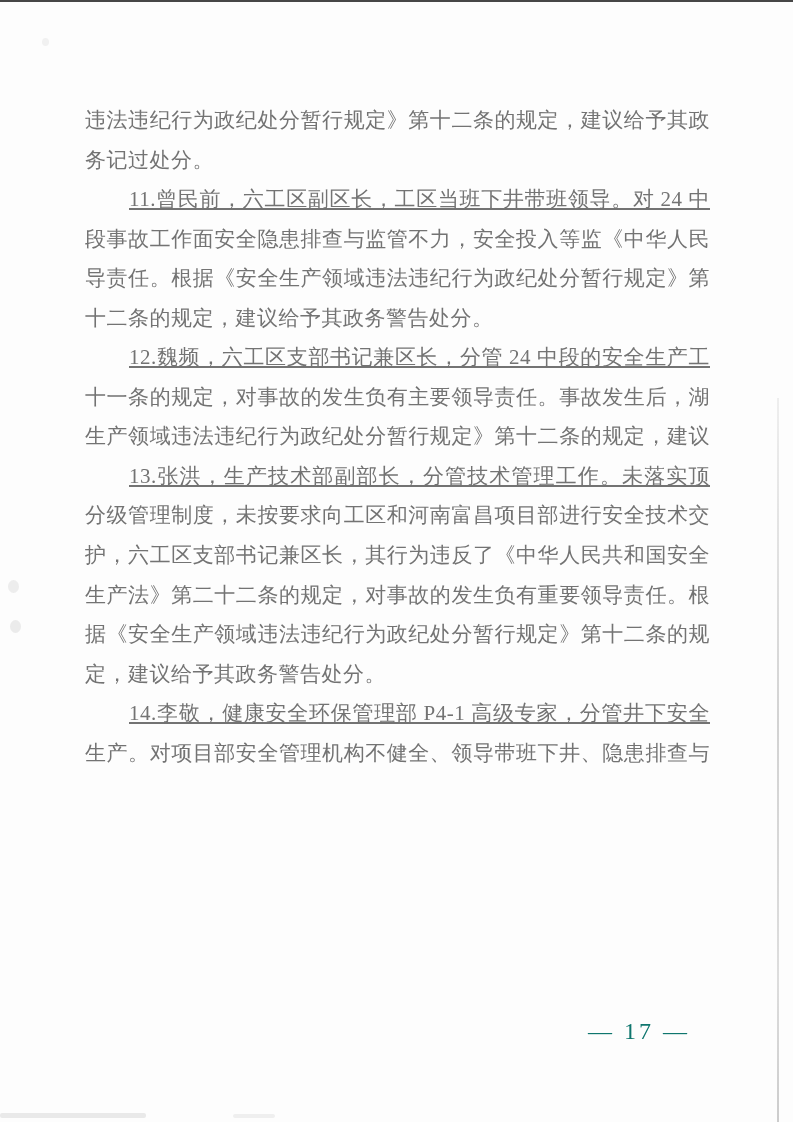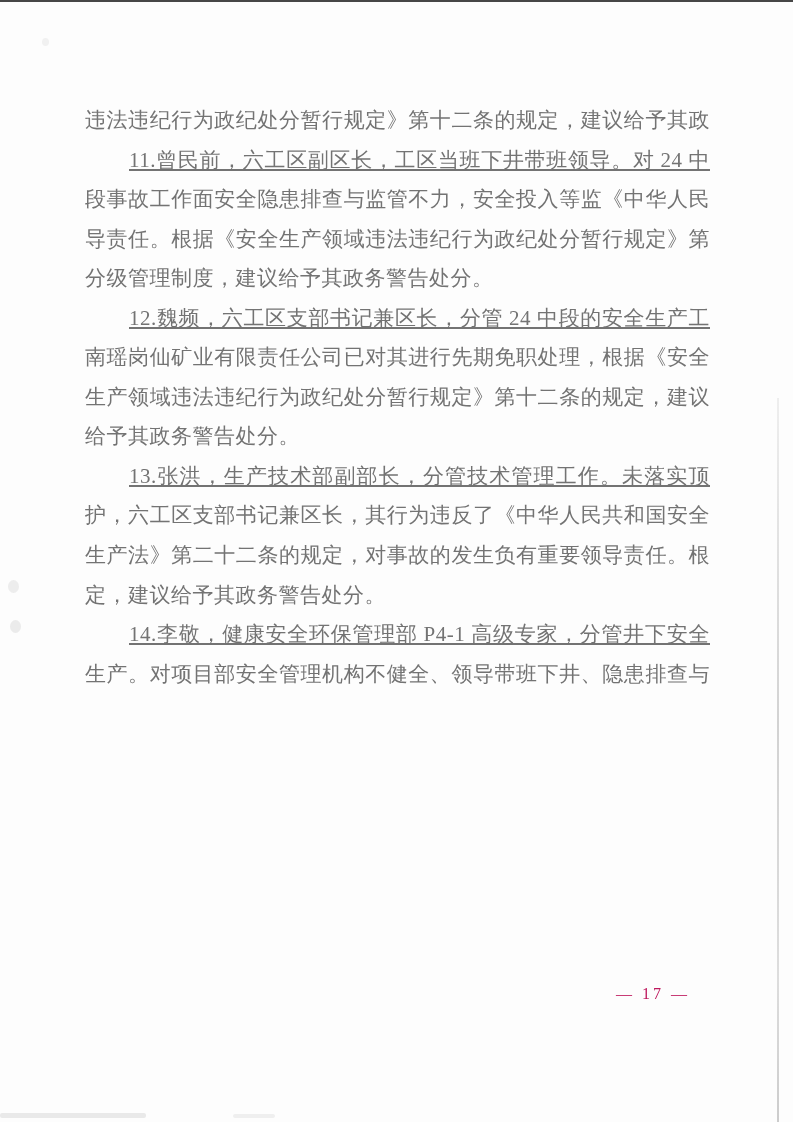--- a/index.html
+++ b/index.html
@@ -54,48 +54,50 @@
     text-align-last: justify;
     overflow: hidden;
     letter-spacing: 0.5px;
   }
   .line.indent { text-indent: 44px; text-decoration: underline; }
   .line.para-end { text-align-last: left; }
 
   
   .page-number {
     position: absolute;
-    top: 985px;
+    top: 1018px;
     right: 103px;
-    font-size: 16px;
-    color: #be185d;
+    font-size: 24px;
+    color: #0f766e;
     letter-spacing: 3px;
     white-space: nowrap;
   }
 </style>
 </head>
 <body>
 
 <div class="page">
 
   <div class="top-edge"></div>
 
   <div class="doc-body">
       <div class="line">违法违纪行为政纪处分暂行规定》第十二条的规定，建议给予其政</div>
+      <div class="line para-end">务记过处分。</div>
       <div class="line indent">11.曾民前，六工区副区长，工区当班下井带班领导。对 24 中</div>
       <div class="line">段事故工作面安全隐患排查与监管不力，安全投入等监《中华人民</div>
       <div class="line">导责任。根据《安全生产领域违法违纪行为政纪处分暂行规定》第</div>
-      <div class="line para-end">分级管理制度，建议给予其政务警告处分。</div>
+      <div class="line para-end">十二条的规定，建议给予其政务警告处分。</div>
       <div class="line indent">12.魏频，六工区支部书记兼区长，分管 24 中段的安全生产工</div>
-      <div class="line">南瑶岗仙矿业有限责任公司已对其进行先期免职处理，根据《安全</div>
+      <div class="line">十一条的规定，对事故的发生负有主要领导责任。事故发生后，湖</div>
       <div class="line">生产领域违法违纪行为政纪处分暂行规定》第十二条的规定，建议</div>
-      <div class="line para-end">给予其政务警告处分。</div>
       <div class="line indent">13.张洪，生产技术部副部长，分管技术管理工作。未落实顶板</div>
+      <div class="line">分级管理制度，未按要求向工区和河南富昌项目部进行安全技术交</div>
       <div class="line">护，六工区支部书记兼区长，其行为违反了《中华人民共和国安全</div>
       <div class="line">生产法》第二十二条的规定，对事故的发生负有重要领导责任。根</div>
+      <div class="line">据《安全生产领域违法违纪行为政纪处分暂行规定》第十二条的规</div>
       <div class="line para-end">定，建议给予其政务警告处分。</div>
       <div class="line indent">14.李敬，健康安全环保管理部 P4-1 高级专家，分管井下安全</div>
       <div class="line">生产。对项目部安全管理机构不健全、领导带班下井、隐患排查与</div>
     </div>
 
   <div class="page-number">— 17 —</div>
 
   <div class="scan-line-right"></div>
   <div class="smudge smudge-left-1"></div>
   <div class="smudge smudge-left-2"></div>

